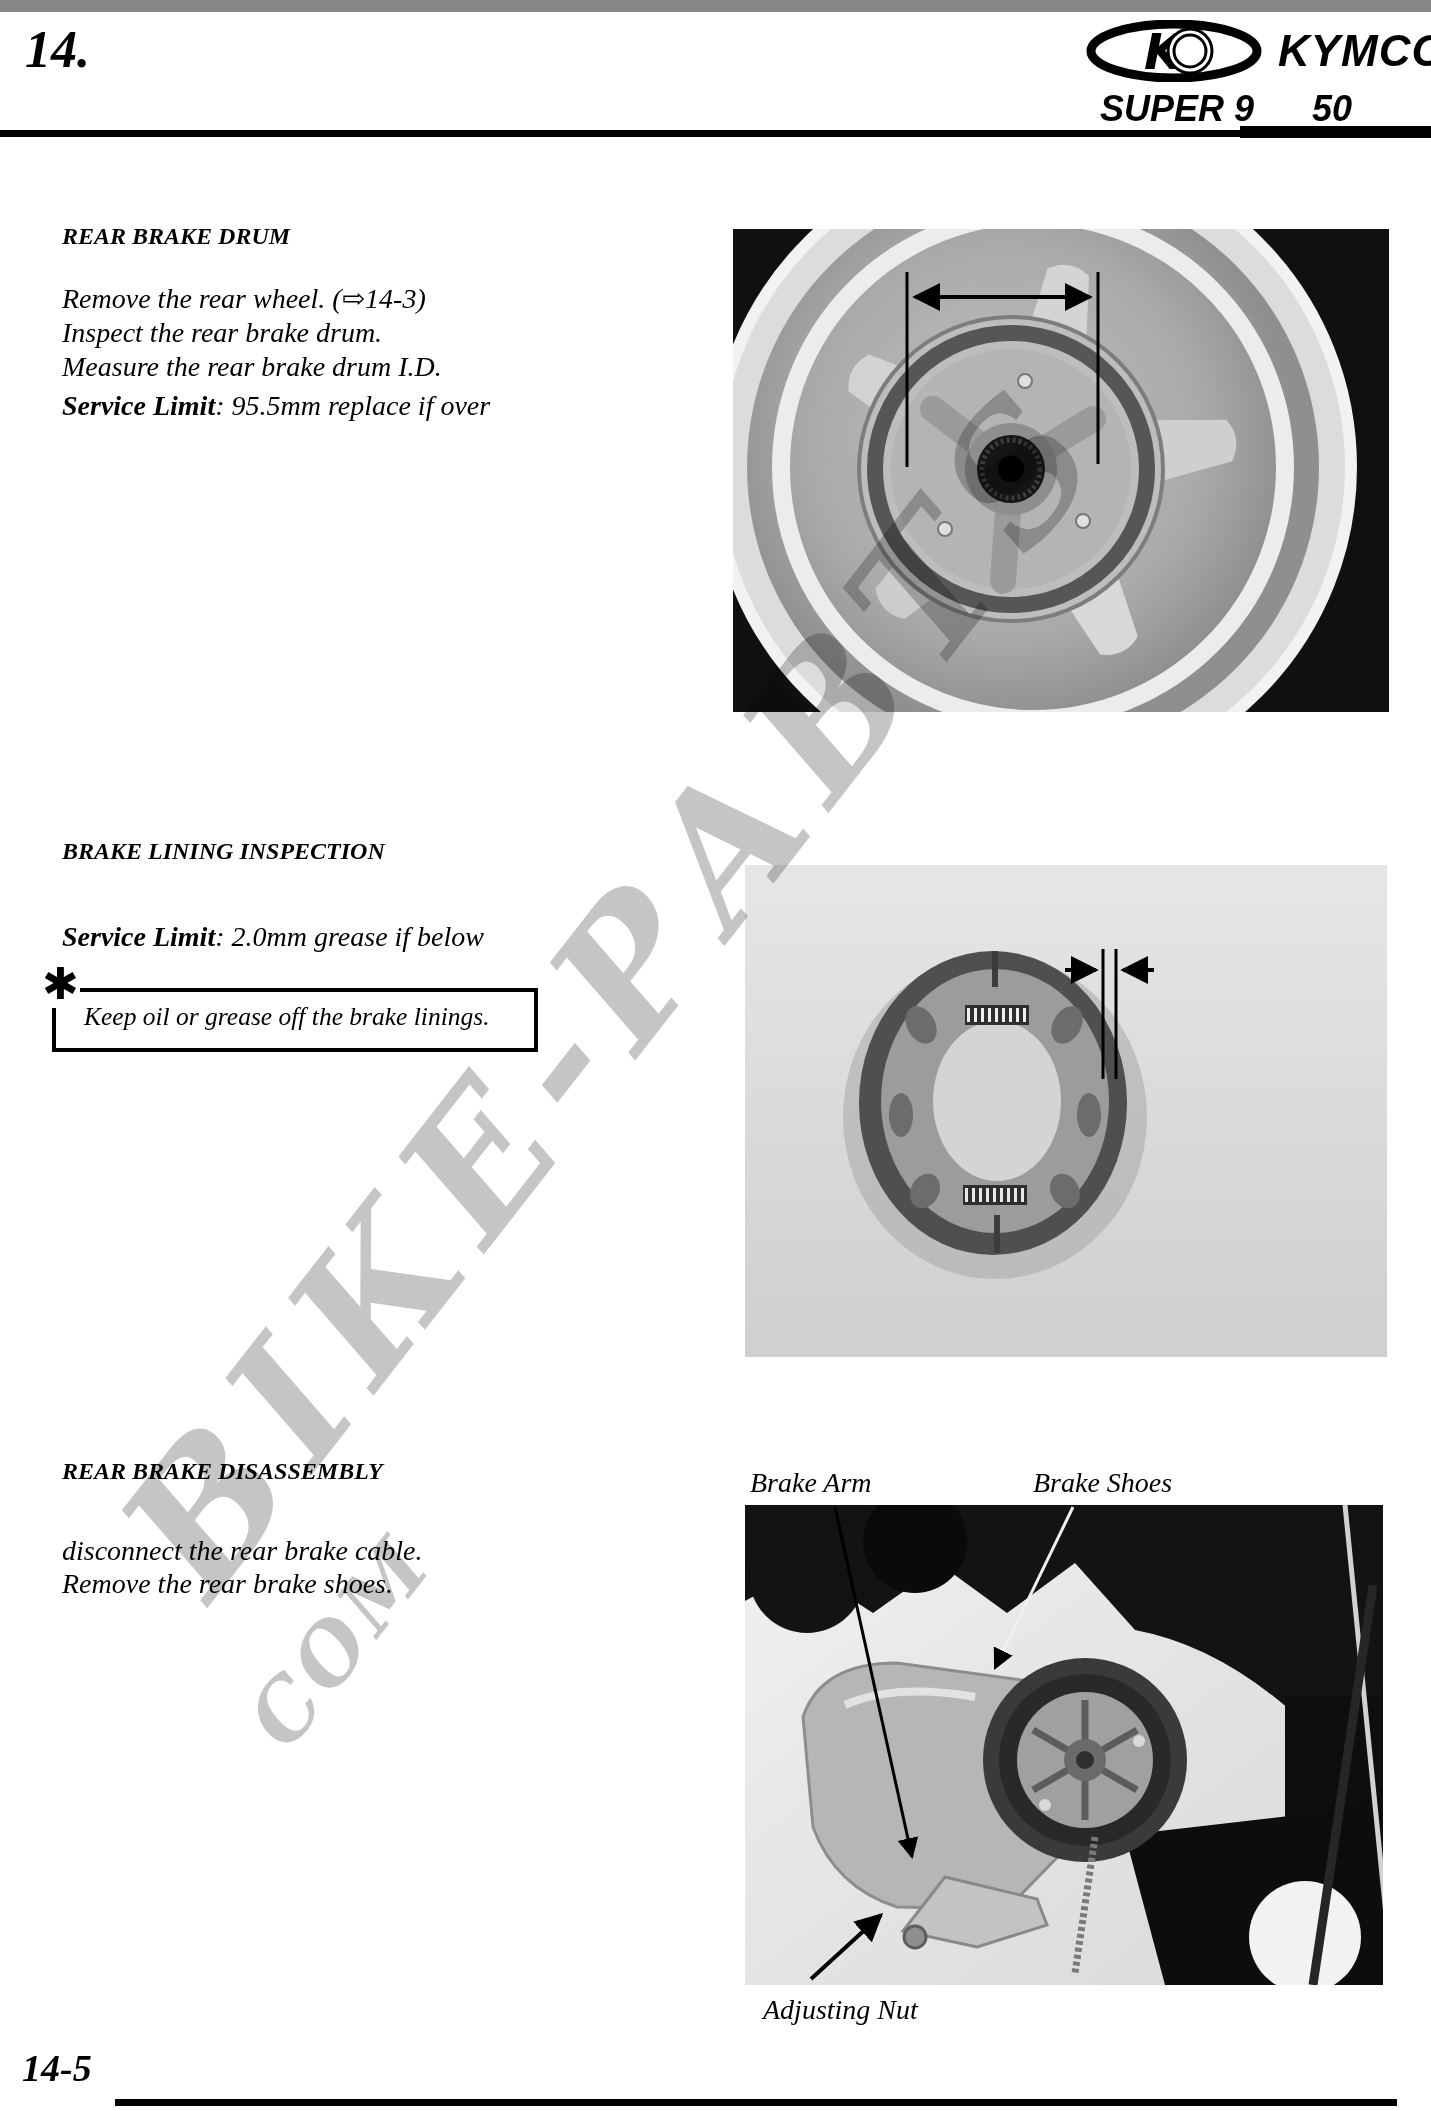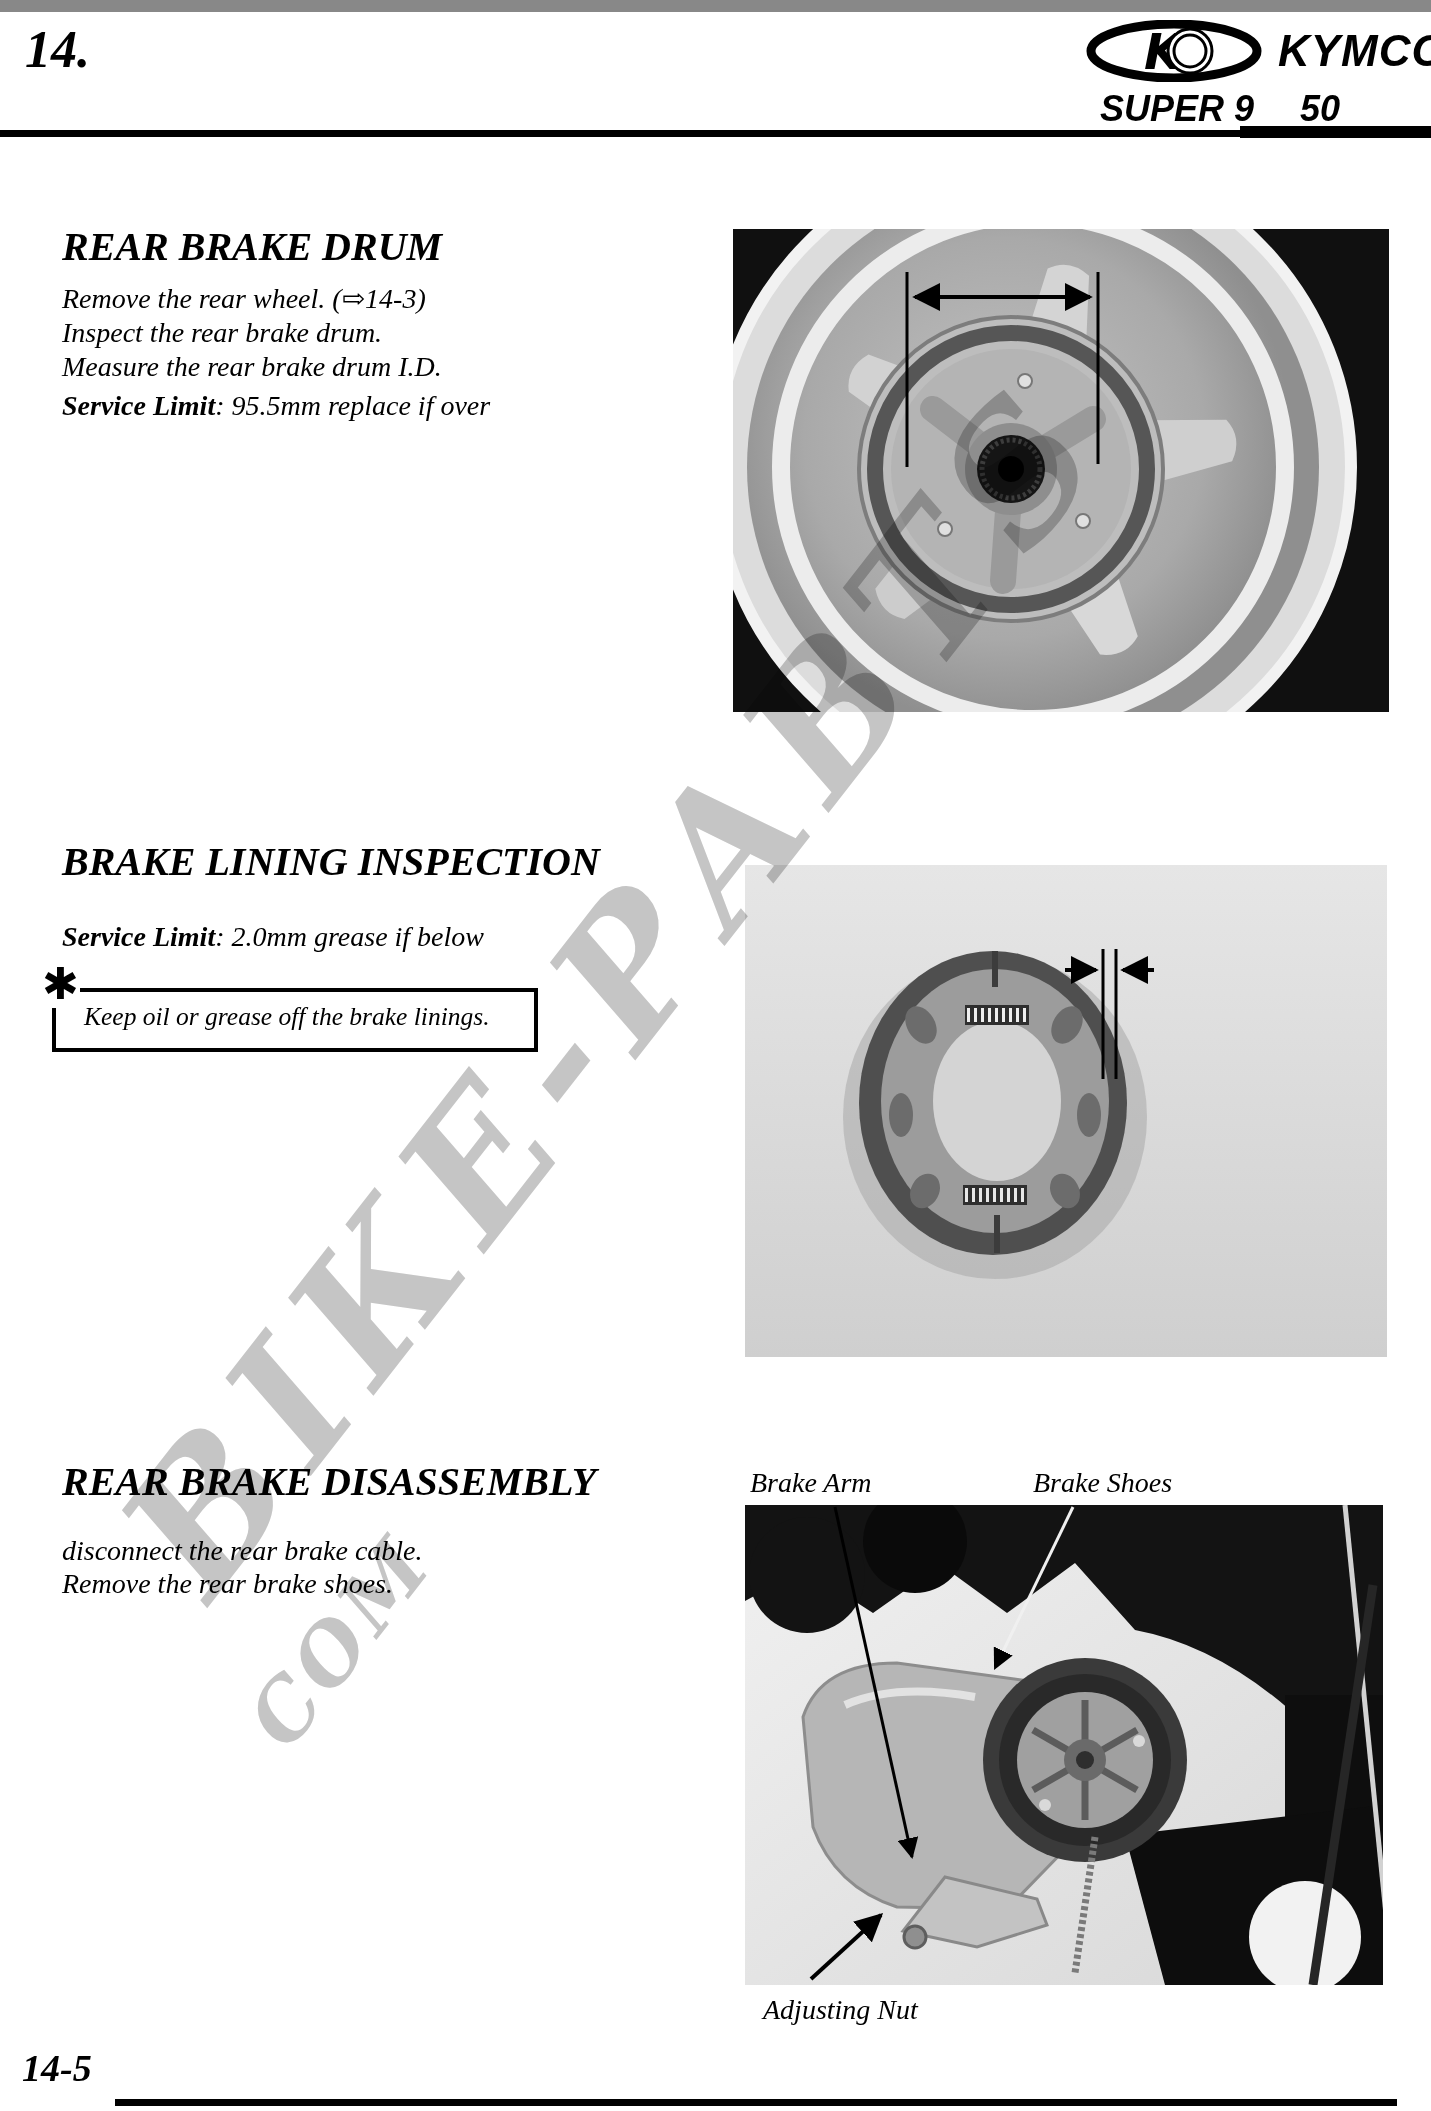--- a/index.html
+++ b/index.html
@@ -10,26 +10,26 @@
     color:#000;
     font-style:italic;
   }
   
   .chapter-num { position:absolute; left:25px; top:8px; font-size:52px; font-weight:bold; z-index:2; }
   .title-block { position:absolute; left:108px; top:12px; font-size:48px; font-weight:bold; line-height:51px; letter-spacing:-1px; z-index:2; }
   .title-line2 { padding-left:10px; }
   .logo-block { position:absolute; left:1086px; top:8px; width:345px; z-index:2; }
   .logo-row { display:flex; align-items:center; gap:14px; }
   .brand-text { font-family:"Liberation Sans","DejaVu Sans",sans-serif; font-size:44px; font-weight:bold; letter-spacing:1px; }
-  .model-row { margin-top:6px; margin-left:14px; font-family:"Liberation Sans","DejaVu Sans",sans-serif; font-size:36px; font-weight:bold; display:flex; gap:46px; }
+  .model-row { margin-top:6px; margin-left:14px; font-family:"Liberation Sans","DejaVu Sans",sans-serif; font-size:36px; font-weight:bold; display:flex; gap:58px; }
   .header-rule { position:absolute; left:0; top:118px; width:1431px; height:7px; background:#000; z-index:2; }
   .header-rule-right { position:absolute; left:1240px; top:114px; width:191px; height:12px; background:#000; z-index:2; }
 
   
-  .sec-heading { position:absolute; left:62px; font-size:40px; font-weight:bold; z-index:2; white-space:nowrap; }
+  .sec-heading { position:absolute; left:62px; font-size:24px; font-weight:bold; z-index:2; white-space:nowrap; }
   .body-line { position:absolute; left:62px; font-size:28px; line-height:34px; z-index:2; white-space:nowrap; }
   .sl-label { font-weight:bold; }
 
   
   .note-wrap { position:absolute; left:52px; top:964px; width:486px; height:76px; z-index:2; }
   .note-top    { position:absolute; left:28px; right:0; top:12px; height:4px; background:#000; }
   .note-right  { position:absolute; right:0; top:12px; bottom:0; width:4px; background:#000; }
   .note-bottom { position:absolute; left:0; right:0; bottom:0; height:4px; background:#000; }
   .note-left   { position:absolute; left:0; top:32px; bottom:0; width:4px; background:#000; }
   .note-marker { position:absolute; left:-10px; top:-18px; font-family:"DejaVu Sans","Liberation Sans",sans-serif; font-size:44px; font-weight:bold; }

